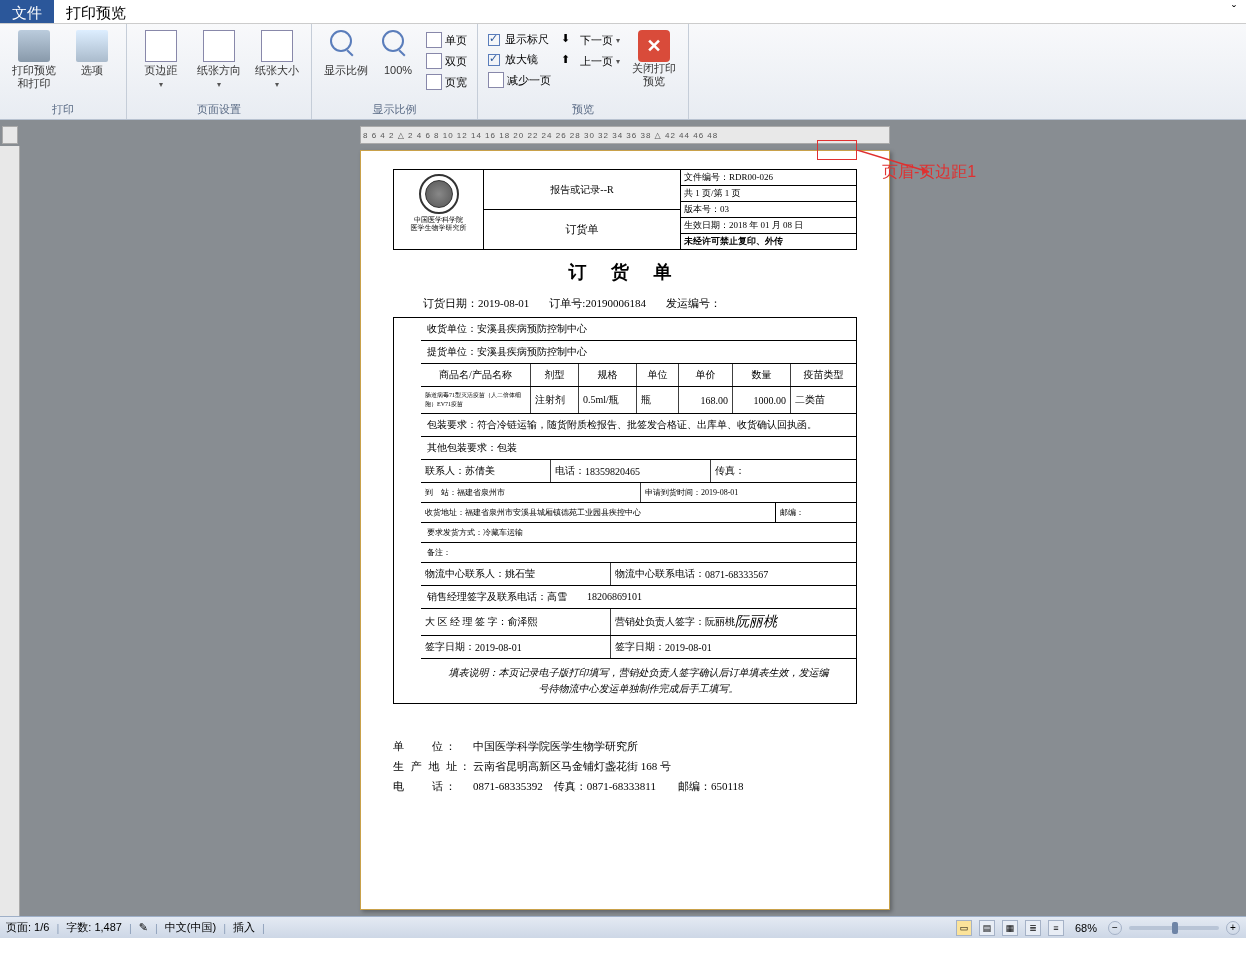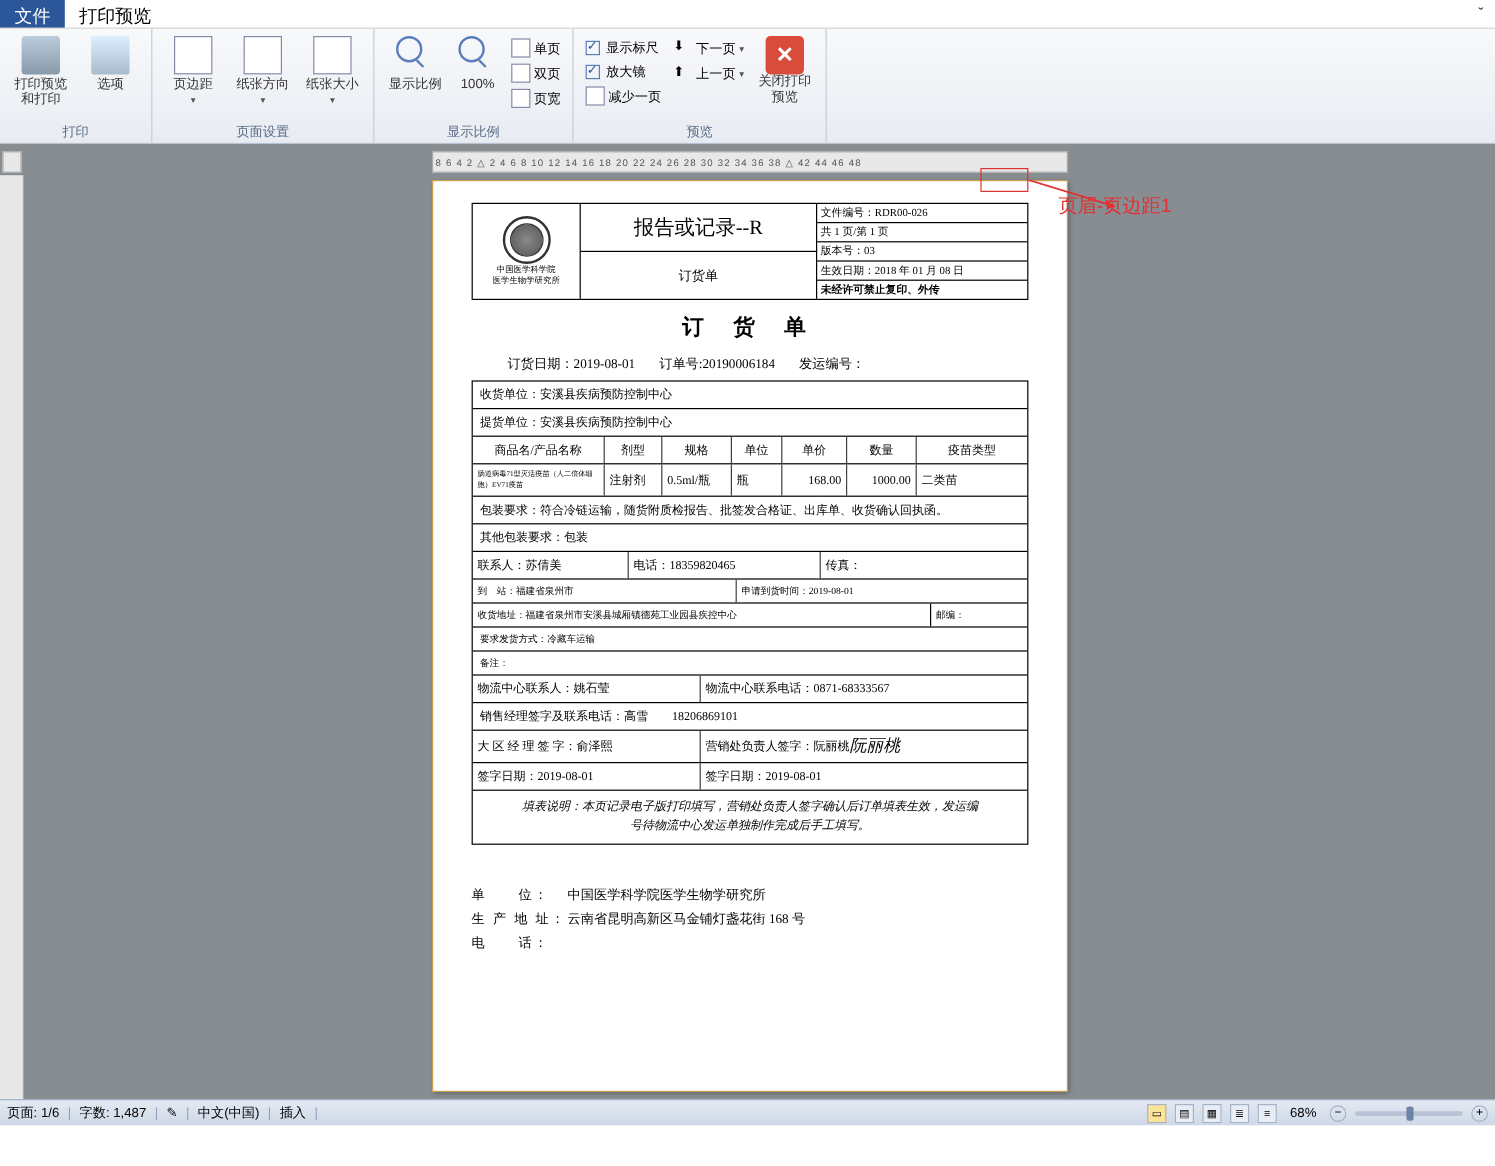--- a/index.html
+++ b/index.html
@@ -28,38 +28,38 @@
 
 .canvas-wrap { position: relative; background: #888d92; height: 796px; overflow: hidden; }
 .vruler { position: absolute; left: 0; top: 26px; width: 20px; bottom: 0; background: #e8e8e8; border-right: 1px solid #aaa; }
 .hruler { position: absolute; left: 360px; top: 6px; width: 530px; height: 18px; background: #e8e8e8; border: 1px solid #aaa; font-size: 8px; color: #555; display: flex; align-items: center; overflow: hidden; padding-left: 2px; letter-spacing: 1px; }
 .corner { position: absolute; left: 2px; top: 6px; width: 16px; height: 18px; background: #e8e8e8; border: 1px solid #aaa; }
 
 .page { position: absolute; left: 360px; top: 30px; width: 530px; height: 760px; background: #fff; border: 1px solid #c9a14a; box-shadow: 2px 2px 4px rgba(0,0,0,.3); padding: 18px 32px; font-family: SimSun, serif; font-size: 11px; color: #000; }
 
 
 .hdr-box { display: flex; border: 1px solid #000; margin-bottom: 8px; }
-.hdr-logo { width: 90px; border-right: 1px solid #000; display: flex; flex-direction: column; align-items: center; justify-content: center; padding: 4px; font-family: Liberation Mono, monospace; }
+.hdr-logo { width: 90px; border-right: 1px solid #000; display: flex; flex-direction: column; align-items: center; padding: 4px; }
 .hdr-logo .circ { width: 40px; height: 40px; border: 2px solid #333; border-radius: 50%; display: flex; align-items: center; justify-content: center; }
 .hdr-logo .circ2 { width: 28px; height: 28px; border: 1px solid #333; border-radius: 50%; background: radial-gradient(#888,#555); }
 .hdr-logo .lt { font-size: 7px; text-align: center; margin-top: 2px; line-height: 1.2; }
 .hdr-mid { flex: 1; border-right: 1px solid #000; display: flex; flex-direction: column; }
-.hdr-mid-t { flex: 1; border-bottom: 1px solid #000; display: flex; align-items: center; justify-content: center; font-size: 17px; }
+.hdr-mid-t { flex: 1; border-bottom: 1px solid #000; display: flex; align-items: center; justify-content: center; font-size: 10px; }
 .hdr-mid-b { flex: 1; display: flex; align-items: center; justify-content: center; font-size: 11px; }
 .hdr-r { width: 175px; display: flex; flex-direction: column; font-size: 9px; }
 .hdr-r div { border-bottom: 1px solid #000; padding: 1px 3px; flex: 1; display: flex; align-items: center; }
 .hdr-r div:last-child { border-bottom: none; font-weight: bold; }
 
 .title { text-align: center; font-size: 18px; font-weight: bold; letter-spacing: 10px; margin: 10px 0; }
 .info-line { padding: 2px 30px; font-size: 11px; }
 .info-line2 { display: flex; padding: 2px 30px; font-size: 11px; gap: 20px; }
 
 
 .tbl { border: 1.5px solid #000; margin-top: 4px; font-size: 10px; }
-.tbl .row { display: flex; border-bottom: 1px solid #000; }
+.tbl .row { display: flex; border-bottom: 1px solid #000; margin-left: 27px; }
 .tbl .row:last-child { border-bottom: none; }
 .tbl .cell { padding: 4px 4px; border-right: 1px solid #404040; display: flex; align-items: center; }
 .tbl .cell:last-child { border-right: none; }
 .tbl .full { flex: 1; padding: 4px 6px; }
 .tbl .note { font-family: KaiTi, serif; font-style: italic; font-size: 10px; text-align: center; padding: 6px; line-height: 1.6; }
 
 .footer { margin-top: 33px; font-size: 11px; line-height: 1.8; }
 .footer .fl { display: flex; }
 .footer .fk { width: 80px; letter-spacing: 2px; }
 
@@ -339,20 +339,21 @@
       <div class="fl">
           <span class="fk">单　　位：</span>
           <span>中国医学科学院医学生物学研究所</span>
         </div>
       <div class="fl">
           <span class="fk">生 产 地 址：</span>
           <span>云南省昆明高新区马金铺灯盏花街 168 号</span>
         </div>
       <div class="fl">
           <span class="fk">电　　话：</span>
+          <span>0871-68335392　传真：0871-68333811　　邮编：650118</span>
         </div>
     </div>
   </div>
 
   <div class="anno-box" style="left:817px; top:20px; width:40px; height:20px"></div>
   <svg style="position:absolute; left:857px; top:30px; width:80px; height:30px">
       <line x1="0" y1="0" x2="72" y2="22" stroke="#e03030" stroke-width="1.5"></line>
       <polygon points="72,22 64,16 66,24" fill="#e03030"></polygon>
     </svg>
   <div class="anno-text" style="left:882px; top:42px">页眉-页边距1</div>

